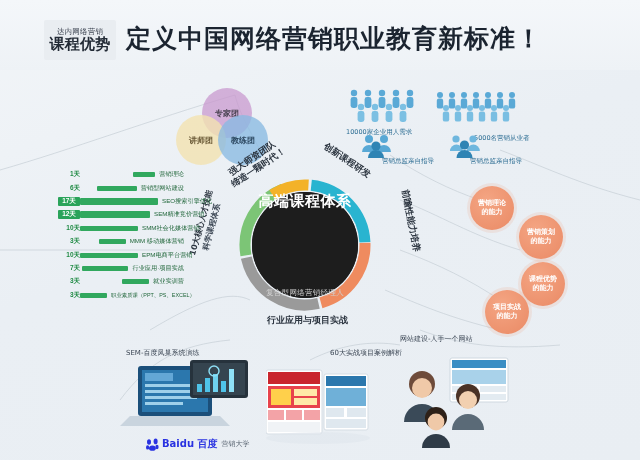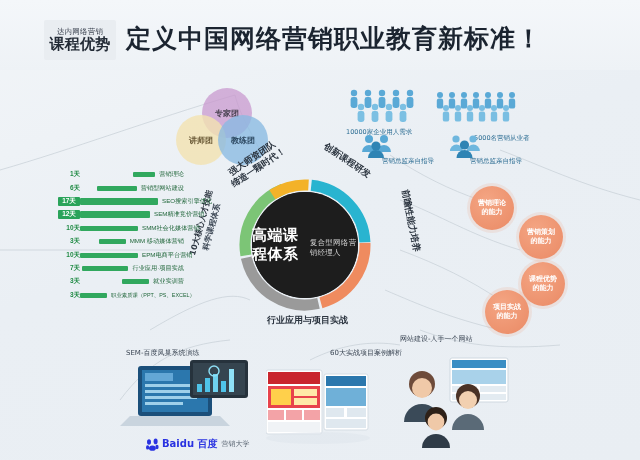--- a/index.html
+++ b/index.html
@@ -22,21 +22,21 @@
   .badge .b2{font-size:15px;color:#222a35;font-weight:bold;letter-spacing:.3px;}
   .headline{position:absolute;left:126px;top:22px;font-size:25px;font-weight:bold;
             color:#1b2430;letter-spacing:1px;white-space:nowrap;}
 
   
   .cn{font-family:"DejaVu Sans","Liberation Sans",sans-serif;}
 
   
   .donut{position:absolute;left:238px;top:178px;width:134px;height:134px;}
   .donut-core{position:absolute;left:14px;top:14px;width:106px;height:106px;
-     border-radius:50%;background:#1d1d1d;display:flex;flex-direction:row;
+     border-radius:50%;background:#1d1d1d;display:flex;flex-direction:column;
      align-items:center;justify-content:space-between;}
   .core-title{color:#fff;font-size:15px;font-weight:bold;letter-spacing:.5px;}
   .core-sub{color:#cfcfcf;font-size:7.5px;margin-top:5px;letter-spacing:.3px;}
 
   
   .ringlab{position:absolute;font-size:9px;font-weight:bold;color:#2c3540;
            white-space:nowrap;line-height:1.25;}
 
   
   .venn{position:absolute;left:176px;top:88px;width:96px;height:76px;}

